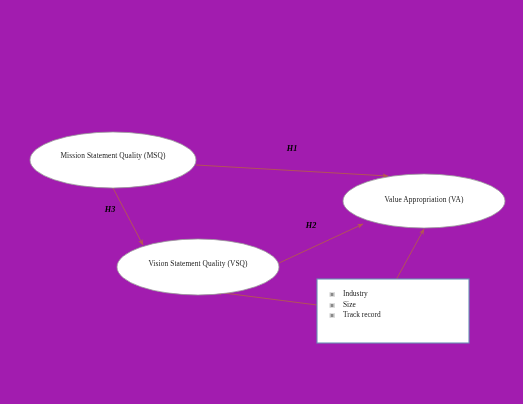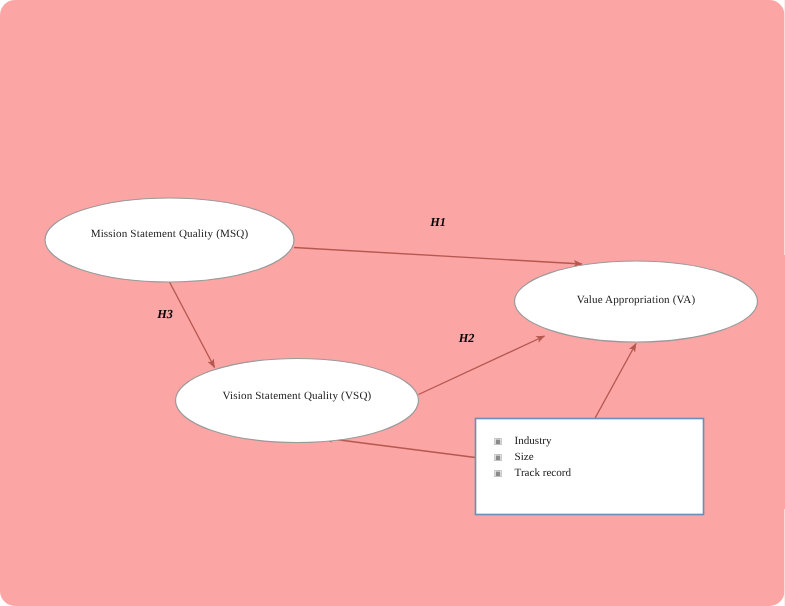--- a/index.html
+++ b/index.html
@@ -8,23 +8,22 @@
     padding: 0;
     background: #ffffff;
   }
   body {
     font-family: "Liberation Serif", "DejaVu Serif", serif;
   }
   #canvas {
     position: relative;
     width: 523px;
     height: 404px;
-    background: #fca5a5;
+    background: #a21caf;
     overflow: hidden;
-    border-radius: 10px;
   }
   #diagram-svg {
     position: absolute;
     top: 0;
     left: 0;
     width: 523px;
     height: 404px;
   }
   .node-label {
     font-family: "Liberation Serif", "DejaVu Serif", serif;

